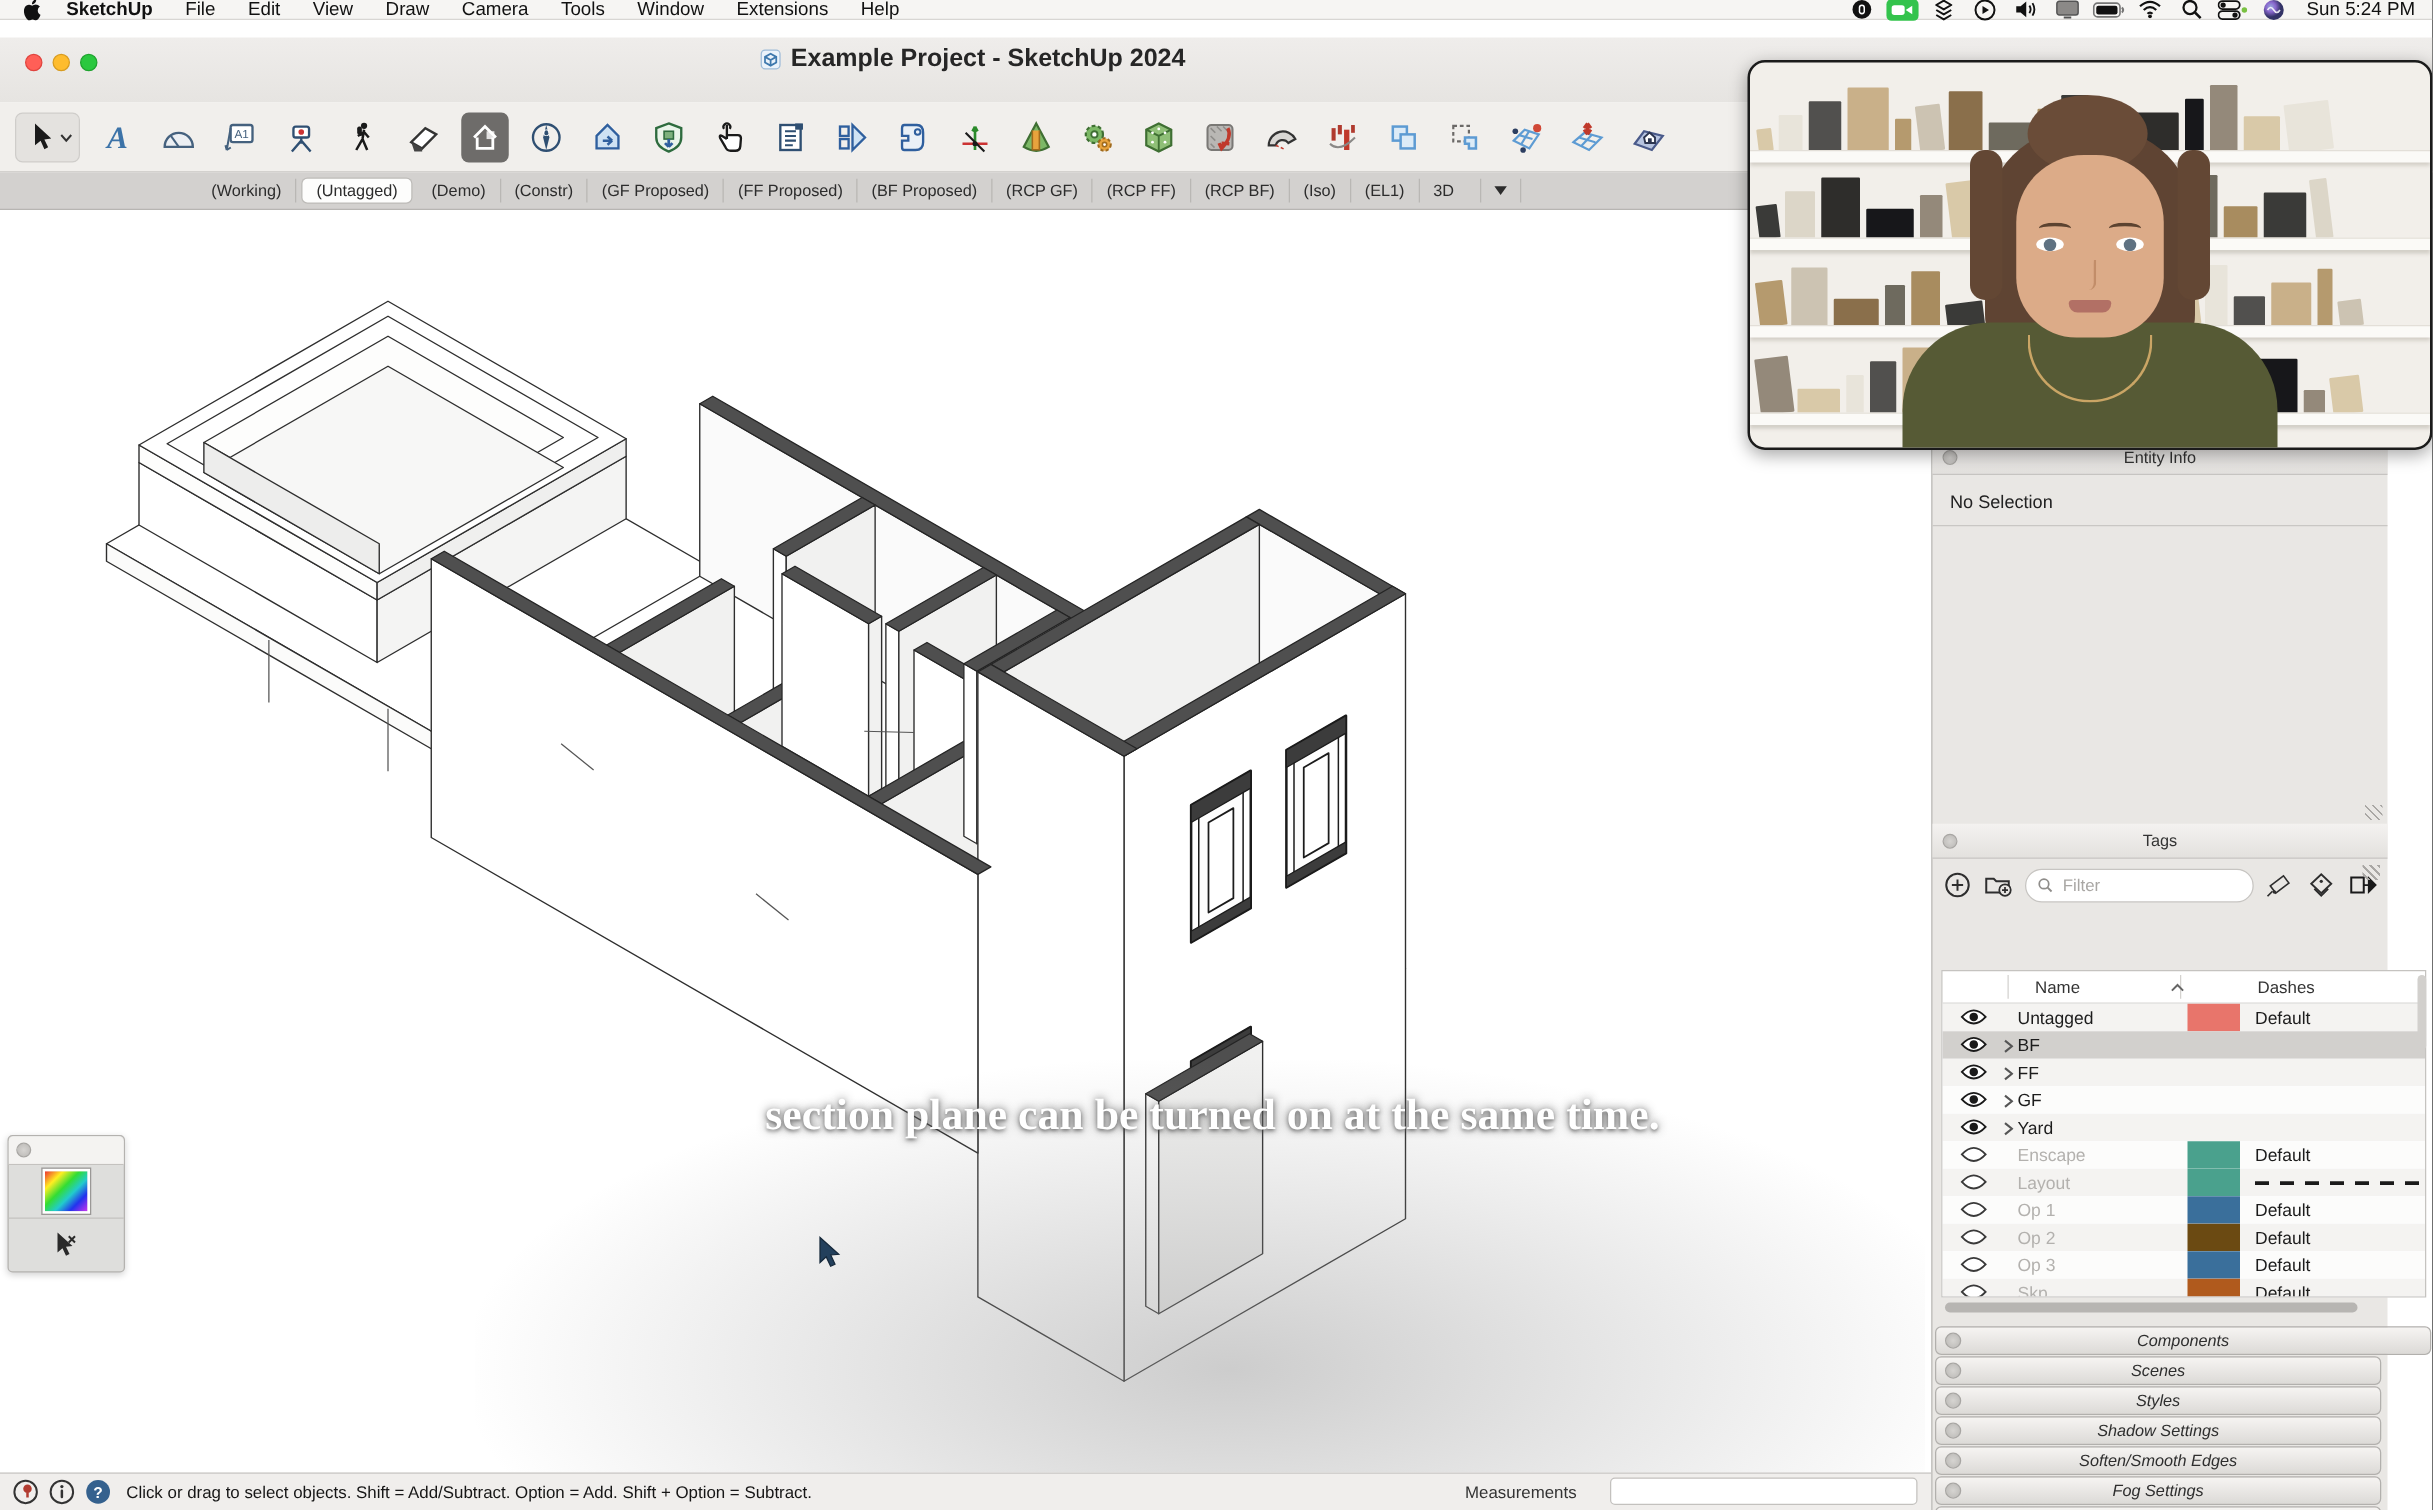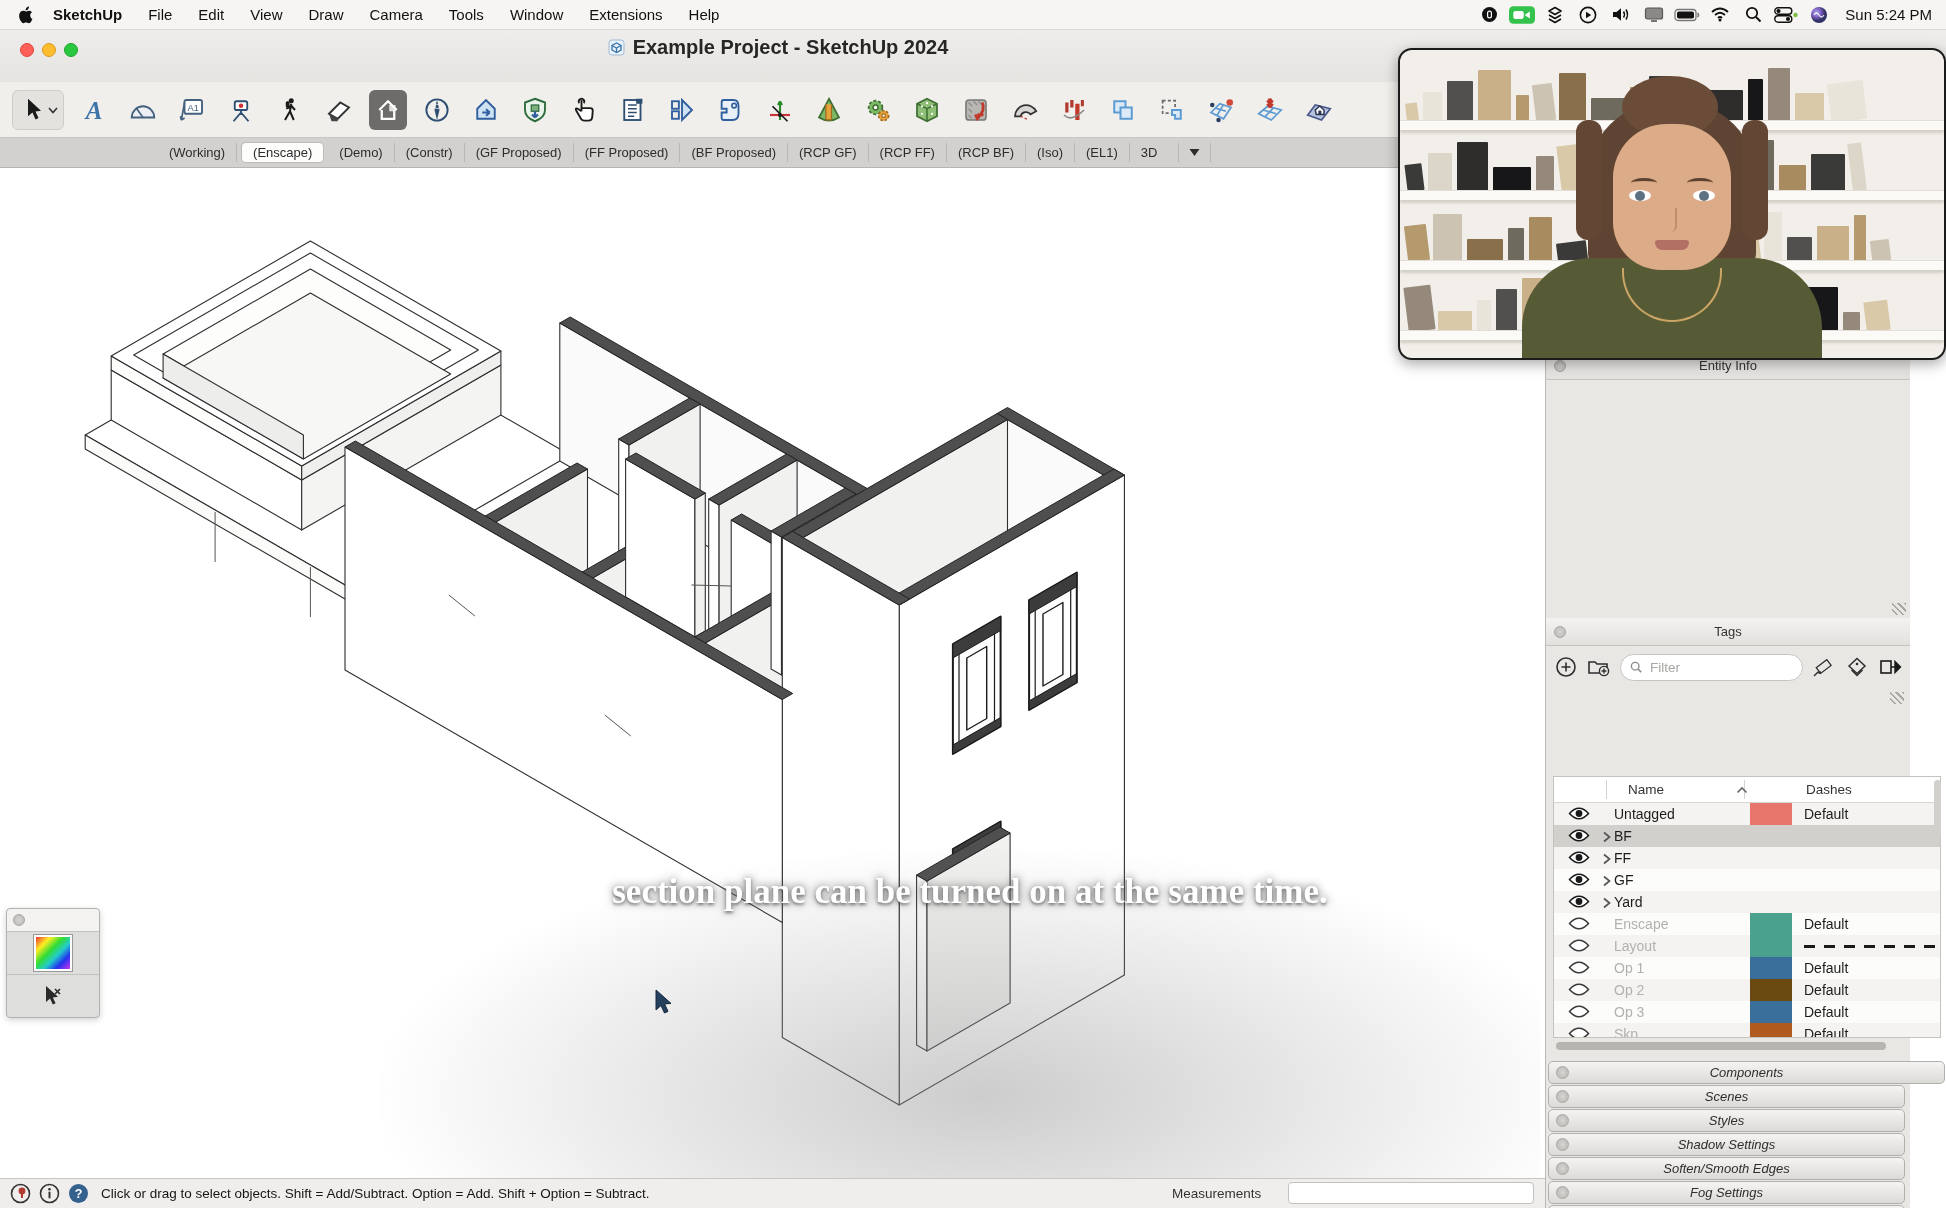--- a/index.html
+++ b/index.html
@@ -1,21 +1,21 @@
 <!DOCTYPE html>
 <html><head>
 <meta charset="utf-8">
 <style>
   html,body{margin:0;padding:0;background:#000;}
   #screen{position:relative;width:1946px;height:1208px;background:#fff;overflow:hidden;
           font-family:"Liberation Sans",sans-serif;-webkit-font-smoothing:antialiased;}
   .abs{position:absolute;}
 
   
-  #menubar{left:0;top:0;width:1946px;height:30px;background:#f6f5f3;border-bottom:1px solid #d8d6d3;
+  #menubar{left:0;top:0;width:1946px;height:16px;background:#f6f5f3;border-bottom:1px solid #d8d6d3;
            display:flex;align-items:center;justify-content:space-between;padding:0 14px;box-sizing:border-box;}
   .mb-left{display:flex;align-items:center;gap:0;}
   .mb-item{font-size:15px;color:#111;padding:0 13px;white-space:nowrap;}
   .mb-app{font-weight:bold;}
   .mb-right{display:flex;align-items:center;gap:7px;}
   .mb-ic{width:26px;height:20px;display:flex;align-items:center;justify-content:center;}
   .mb-clock{font-size:15px;color:#111;margin-left:6px;white-space:nowrap;}
 
   
   #titlebar{left:0;top:30px;width:1946px;height:52px;background:linear-gradient(#efedeb,#e6e4e1);}
@@ -444,21 +444,21 @@
         <svg width="30" height="30" viewBox="0 0 24 24">
           <path d="M3 16 L9 8 L21 11 L14 20 Z" fill="#b7c4e0" stroke="#4a5a8a" stroke-width="1.4"></path>
           <path d="M9 12 L12.5 8.8 L16 12 V15.5 H9.8 Z" fill="#fff" stroke="#2c3550" stroke-width="1.2"></path>
           <rect x="11.5" y="12.5" width="2.4" height="3" fill="#2c3550"></rect>
         </svg>
       </div>
     </div>
 
   <div id="scenetabs" class="abs">
       <span class="stab">(Working)</span>
-      <span class="stab active">(Enscape)</span>
+      <span class="stab active">(Untagged)</span>
       <span class="stab">(Demo)</span>
       <span class="stab">(Constr)</span>
       <span class="stab">(GF Proposed)</span>
       <span class="stab">(FF Proposed)</span>
       <span class="stab">(BF Proposed)</span>
       <span class="stab">(RCP GF)</span>
       <span class="stab">(RCP FF)</span>
       <span class="stab">(RCP BF)</span>
       <span class="stab">(Iso)</span>
       <span class="stab">(EL1)</span>
@@ -594,20 +594,21 @@
     <span id="sb-hint">Click or drag to select objects. Shift = Add/Subtract. Option = Add. Shift + Option = Subtract.</span>
     <span id="sb-meas-label">Measurements</span>
     <input id="sb-meas-input" type="text" value="" style="">
   </div>
 
   <div id="tray" class="abs">
     <div class="sec-hd">
       <span class="pal-circle"></span>
       <span>Entity Info</span>
     </div>
+    <div id="ei-noselection">No Selection</div>
     <div id="ei-empty">
         <span class="grip"></span>
       </div>
 
     <div class="sec-hd">
       <span class="pal-circle"></span>
       <span>Tags</span>
     </div>
 
     <div id="tags-toolbar">

